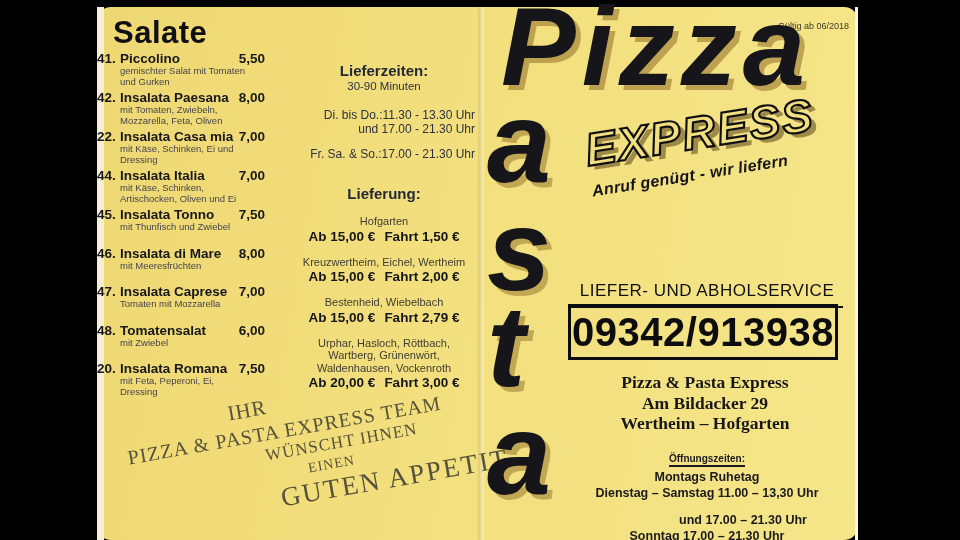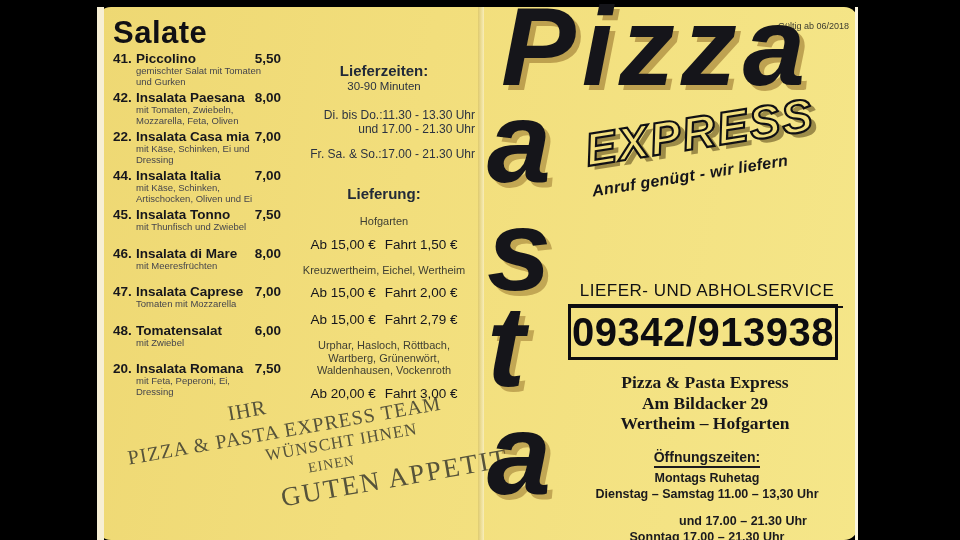--- a/index.html
+++ b/index.html
@@ -15,21 +15,21 @@
     border-radius:14px;
   }
   .edge-left{position:absolute;left:0;top:0;width:7px;height:100%;background:#f7efd4;}
   .edge-right{position:absolute;right:0;top:0;width:3px;height:100%;background:#fbf6e0;}
   .fold{position:absolute;left:381px;top:0;width:6px;height:100%;
     background:linear-gradient(90deg,rgba(120,95,35,.16),rgba(255,255,255,.45));}
 
   
   .salate-title{position:absolute;left:16px;top:8px;font-size:31px;font-weight:bold;
     letter-spacing:.5px;color:#101014;}
-  .salate-list{position:absolute;left:16px;top:44px;width:168px;}
+  .salate-list{position:absolute;left:0;top:44px;width:168px;}
   .m-item{position:relative;}
   .m-item.two{margin-bottom:3px;}
   .m-item.one{margin-bottom:13px;}
   .m-head{display:flex;font-size:13.5px;font-weight:bold;color:#17171c;line-height:15px;}
   .m-num{width:23px;flex:none;}
   .m-name{flex:1;padding-right:30px;}
   .m-price{position:absolute;right:0;top:0;font-size:13.5px;font-weight:bold;color:#17171c;}
   .m-desc{margin-left:23px;width:128px;font-size:9.5px;line-height:10.5px;color:#45454c;}
 
   
@@ -46,21 +46,21 @@
   
   .delivery-col{position:absolute;left:196px;top:55px;width:182px;color:#2b3240;}
   .lz-title{font-size:15px;font-weight:bold;text-align:center;color:#222a38;}
   .lz-sub{font-size:11.5px;text-align:center;margin:1px 0 16px;}
   .t-row{display:flex;justify-content:flex-end;font-size:12px;line-height:14px;}
   .t-row .t-val{text-align:right;}
   .t-cont{font-size:12px;line-height:14px;text-align:right;margin-bottom:11px;}
   .lf-title{font-size:15px;font-weight:bold;text-align:center;margin:24px 0 13px;color:#222a38;}
   .zone{text-align:center;margin-bottom:12px;}
   .z-areas{font-size:11px;line-height:12.5px;color:#3e3e33;}
-  .z-price{font-size:13.5px;font-weight:normal;color:#15151c;margin-top:9px;}
+  .z-price{font-size:13.5px;font-weight:bold;color:#15151c;margin-top:1px;}
   .z-price span{display:inline-block;}
   .z-min{margin-right:9px;}
 
   
   .gultig{position:absolute;right:9px;top:14px;font-size:9px;color:#3c3c30;}
   .brand-top{position:absolute;left:404px;top:-16px;font-size:112px;font-weight:bold;
     font-style:italic;letter-spacing:6px;color:#15151a;line-height:1;
     text-shadow:5px 5px 0 rgba(145,110,40,.55);}
   .v-letter{position:absolute;left:390px;font-size:115px;font-weight:bold;font-style:italic;
     color:#15151a;line-height:1;text-shadow:5px 5px 0 rgba(145,110,40,.5);}
@@ -78,21 +78,21 @@
   .service-label{position:absolute;left:474px;top:274px;width:272px;text-align:center;
     font-size:17px;color:#101014;letter-spacing:.5px;
     border-bottom:2px solid #101014;padding-bottom:5px;}
   .phone-box{position:absolute;left:471px;top:297px;width:264px;height:50px;
     border:3px solid #0d0d10;display:flex;align-items:center;justify-content:center;
     font-size:40px;font-weight:bold;color:#0d0d10;letter-spacing:.5px;}
   .address{position:absolute;left:478px;top:365px;width:260px;text-align:center;
     font-family:"Liberation Serif",serif;font-weight:bold;font-size:17.5px;
     line-height:20.5px;color:#17171a;}
   .hours{position:absolute;left:468px;top:441px;width:284px;text-align:center;color:#1a1a1e;}
-  .hours-title{display:inline-block;font-size:14px;font-weight:bold;
+  .hours-title{display:inline-block;font-size:10px;font-weight:bold;
     border-bottom:2px solid #1a1a1e;padding-bottom:1px;margin-bottom:3px;text-align:center;}
   .h-line{font-size:12.5px;font-weight:bold;line-height:15.5px;}
   .h-und{padding-left:72px;margin-top:12px;}
 </style>
 </head>
 <body>
 
 <div class="flyer">
   <div class="edge-left"></div>
   <div class="edge-right"></div>
@@ -198,20 +198,21 @@
     <div class="lf-title">Lieferung:</div>
     <div class="zone">
       <div class="z-areas">Hofgarten</div>
       <div class="z-price"><span class="z-min">Ab 15,00 €</span><span class="z-fee">Fahrt 1,50 €</span></div>
     </div>
     <div class="zone">
       <div class="z-areas">Kreuzwertheim, Eichel, Wertheim</div>
       <div class="z-price"><span class="z-min">Ab 15,00 €</span><span class="z-fee">Fahrt 2,00 €</span></div>
     </div>
     <div class="zone">
+      <div class="z-areas">Bestenheid, Wiebelbach</div>
       <div class="z-price"><span class="z-min">Ab 15,00 €</span><span class="z-fee">Fahrt 2,79 €</span></div>
     </div>
     <div class="zone">
       <div class="z-areas">Urphar, Hasloch, Röttbach, Wartberg, Grünenwört, Waldenhausen, Vockenroth</div>
       <div class="z-price"><span class="z-min">Ab 20,00 €</span><span class="z-fee">Fahrt 3,00 €</span></div>
     </div>
   </div>
 
   <div class="gultig">Gültig ab 06/2018</div>
 

